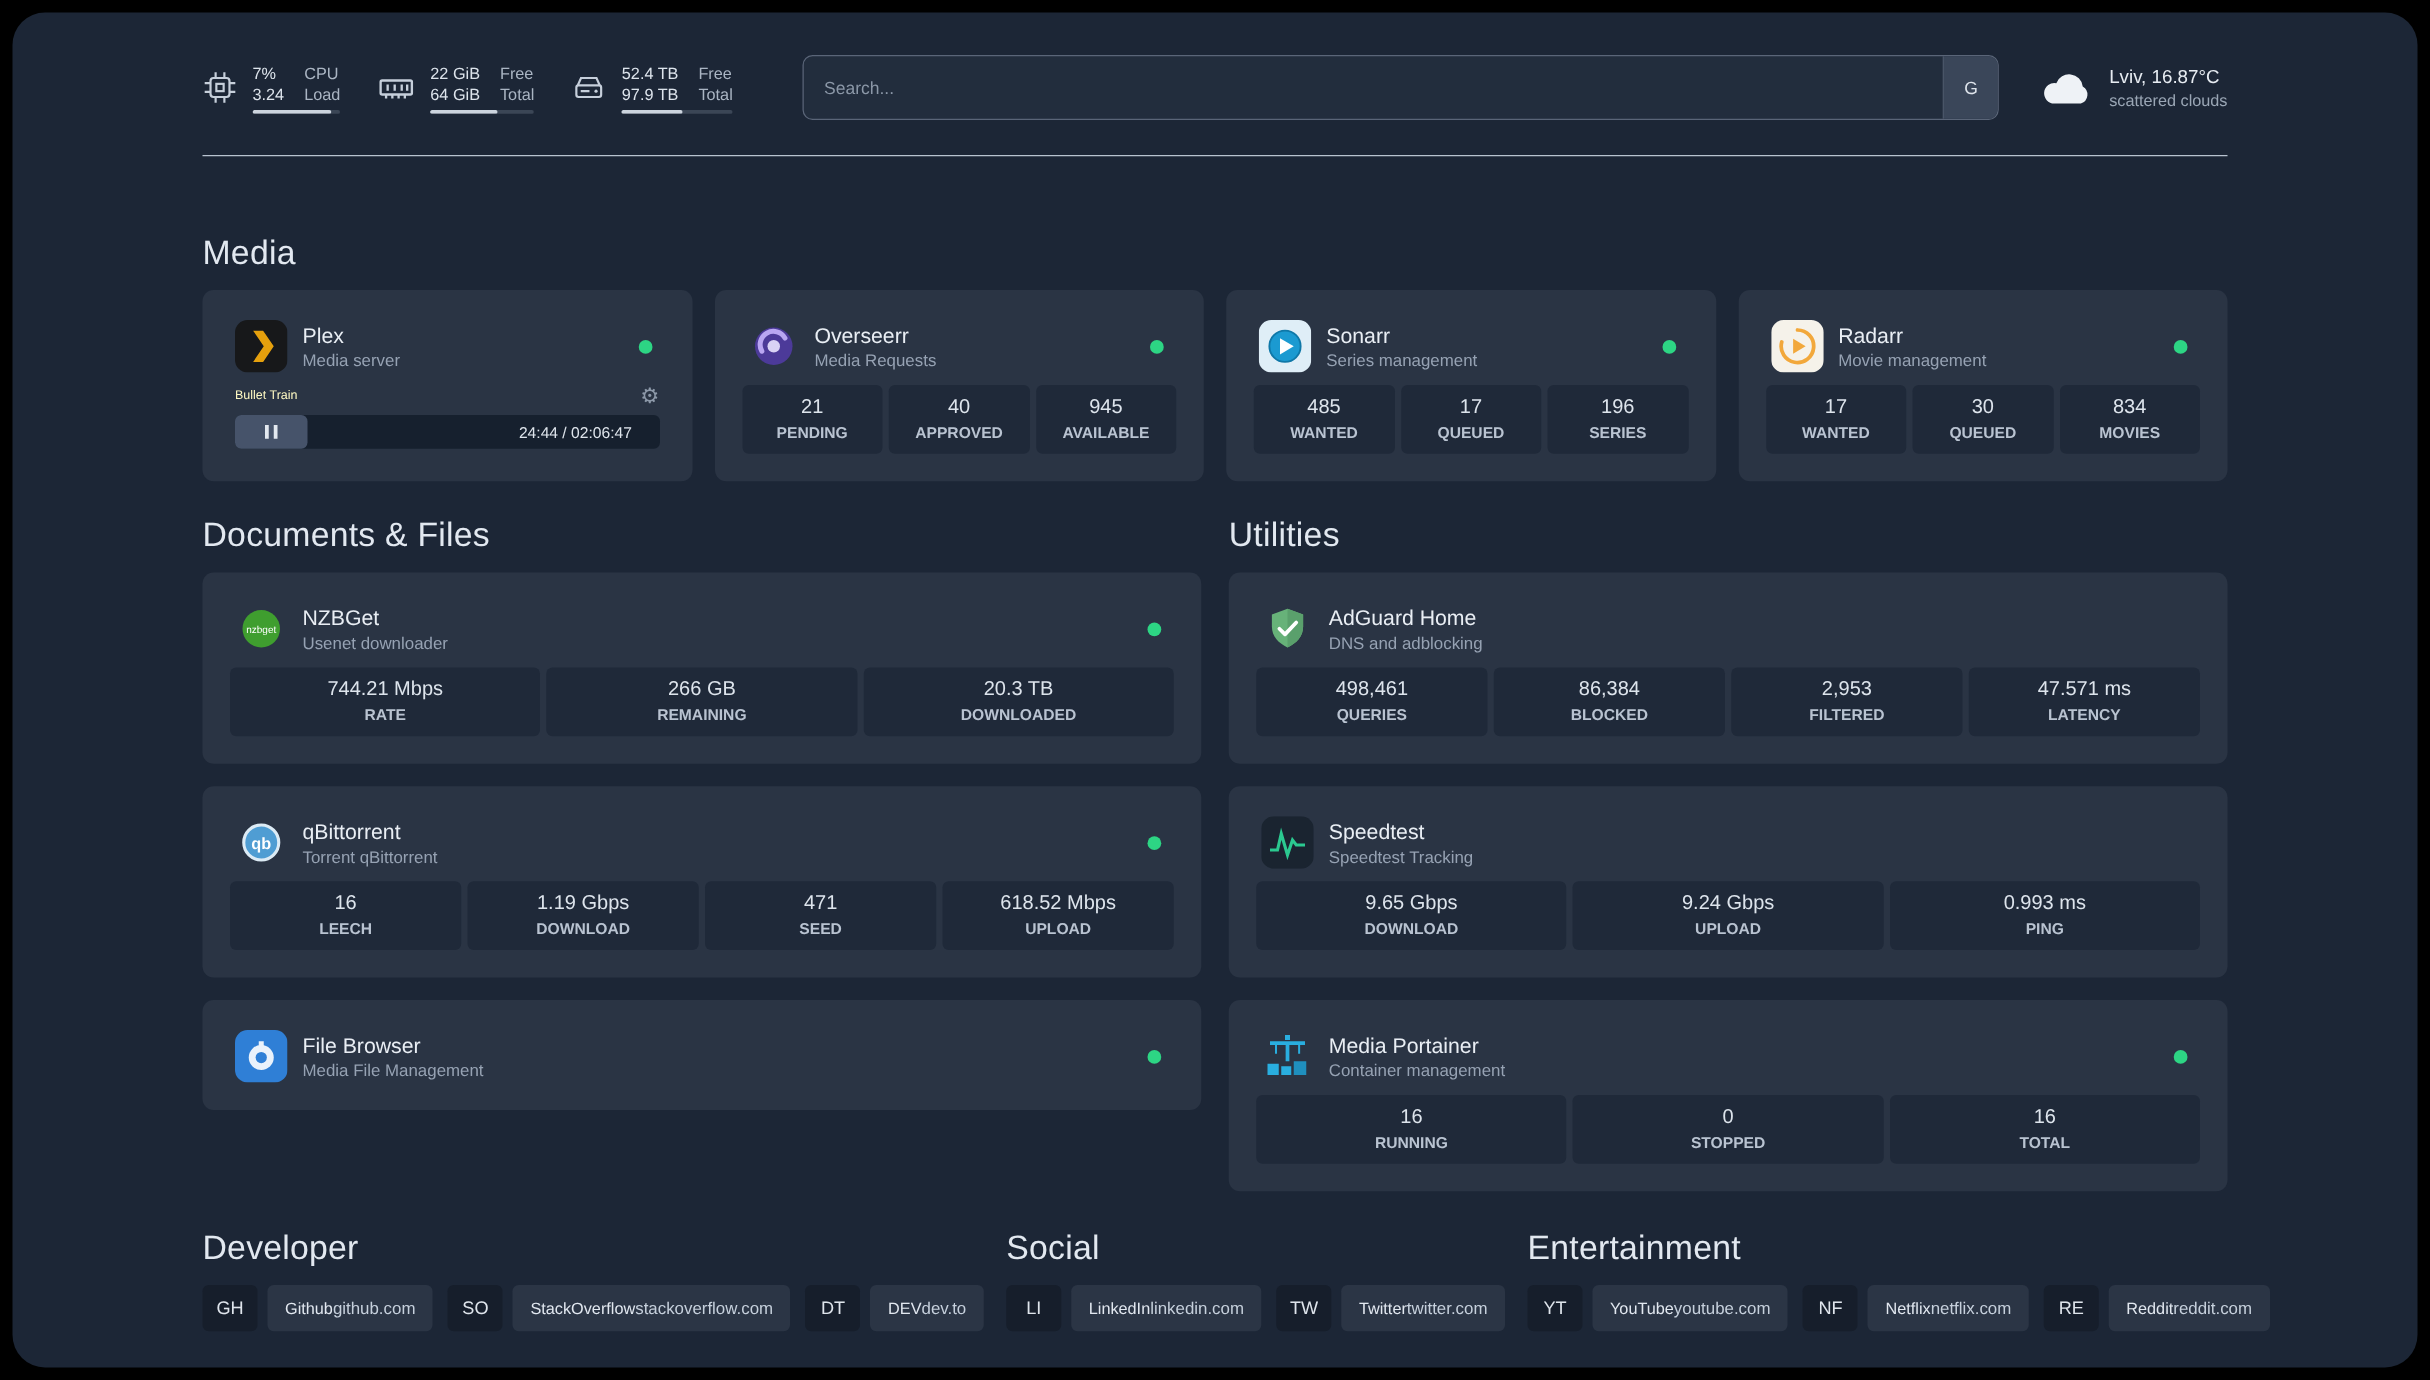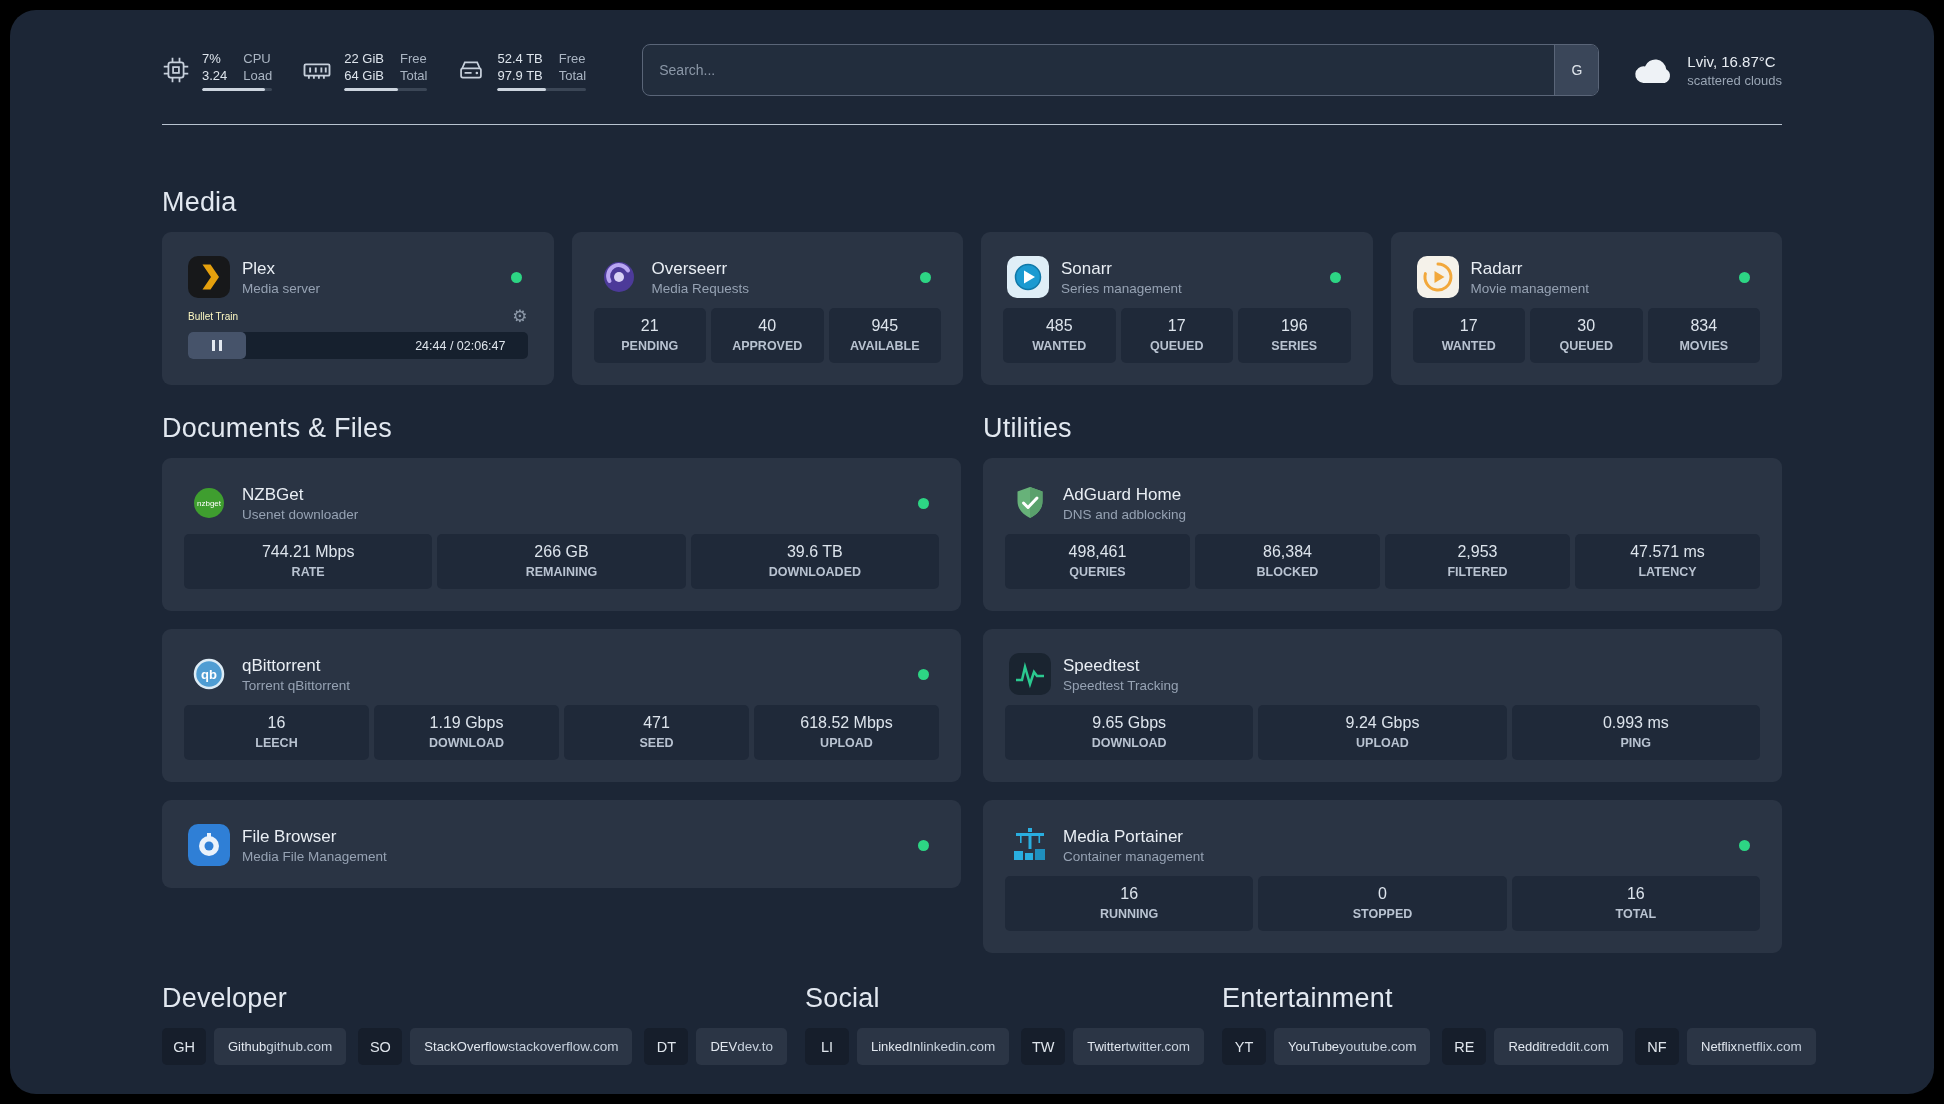--- a/index.html
+++ b/index.html
@@ -353,21 +353,21 @@
           <div class="stats">
             <div class="stat">
               <div class="stat-value">744.21 Mbps</div>
               <div class="stat-label">RATE</div>
             </div>
             <div class="stat">
               <div class="stat-value">266 GB</div>
               <div class="stat-label">REMAINING</div>
             </div>
             <div class="stat">
-              <div class="stat-value">39.6 TB</div>
+              <div class="stat-value">20.3 TB</div>
               <div class="stat-label">DOWNLOADED</div>
             </div>
           </div>
         </div>
 
         <div class="card">
           <div class="card-head">
             <span class="svc-icon">
               <svg viewBox="0 0 42 42">
                 <circle cx="21" cy="21" r="14" fill="#4f9dd3"></circle>
@@ -584,31 +584,31 @@
       <h2 class="section-title">Entertainment</h2>
       <div class="bm-items">
         <div class="bm-row">
           <div class="bm-abbr">YT</div>
           <div class="bm-bar">
             <span class="bm-name">YouTube</span>
             <span class="bm-url">youtube.com</span>
           </div>
         </div>
         <div class="bm-row">
+          <div class="bm-abbr">NF</div>
+          <div class="bm-bar">
+            <span class="bm-name">Netflix</span>
+            <span class="bm-url">netflix.com</span>
+          </div>
+        </div>
+        <div class="bm-row">
           <div class="bm-abbr">RE</div>
           <div class="bm-bar">
             <span class="bm-name">Reddit</span>
             <span class="bm-url">reddit.com</span>
           </div>
         </div>
-        <div class="bm-row">
-          <div class="bm-abbr">NF</div>
-          <div class="bm-bar">
-            <span class="bm-name">Netflix</span>
-            <span class="bm-url">netflix.com</span>
-          </div>
-        </div>
       </div>
     </div>
 
   </div>
 
 </div>
 
 </body></html>

